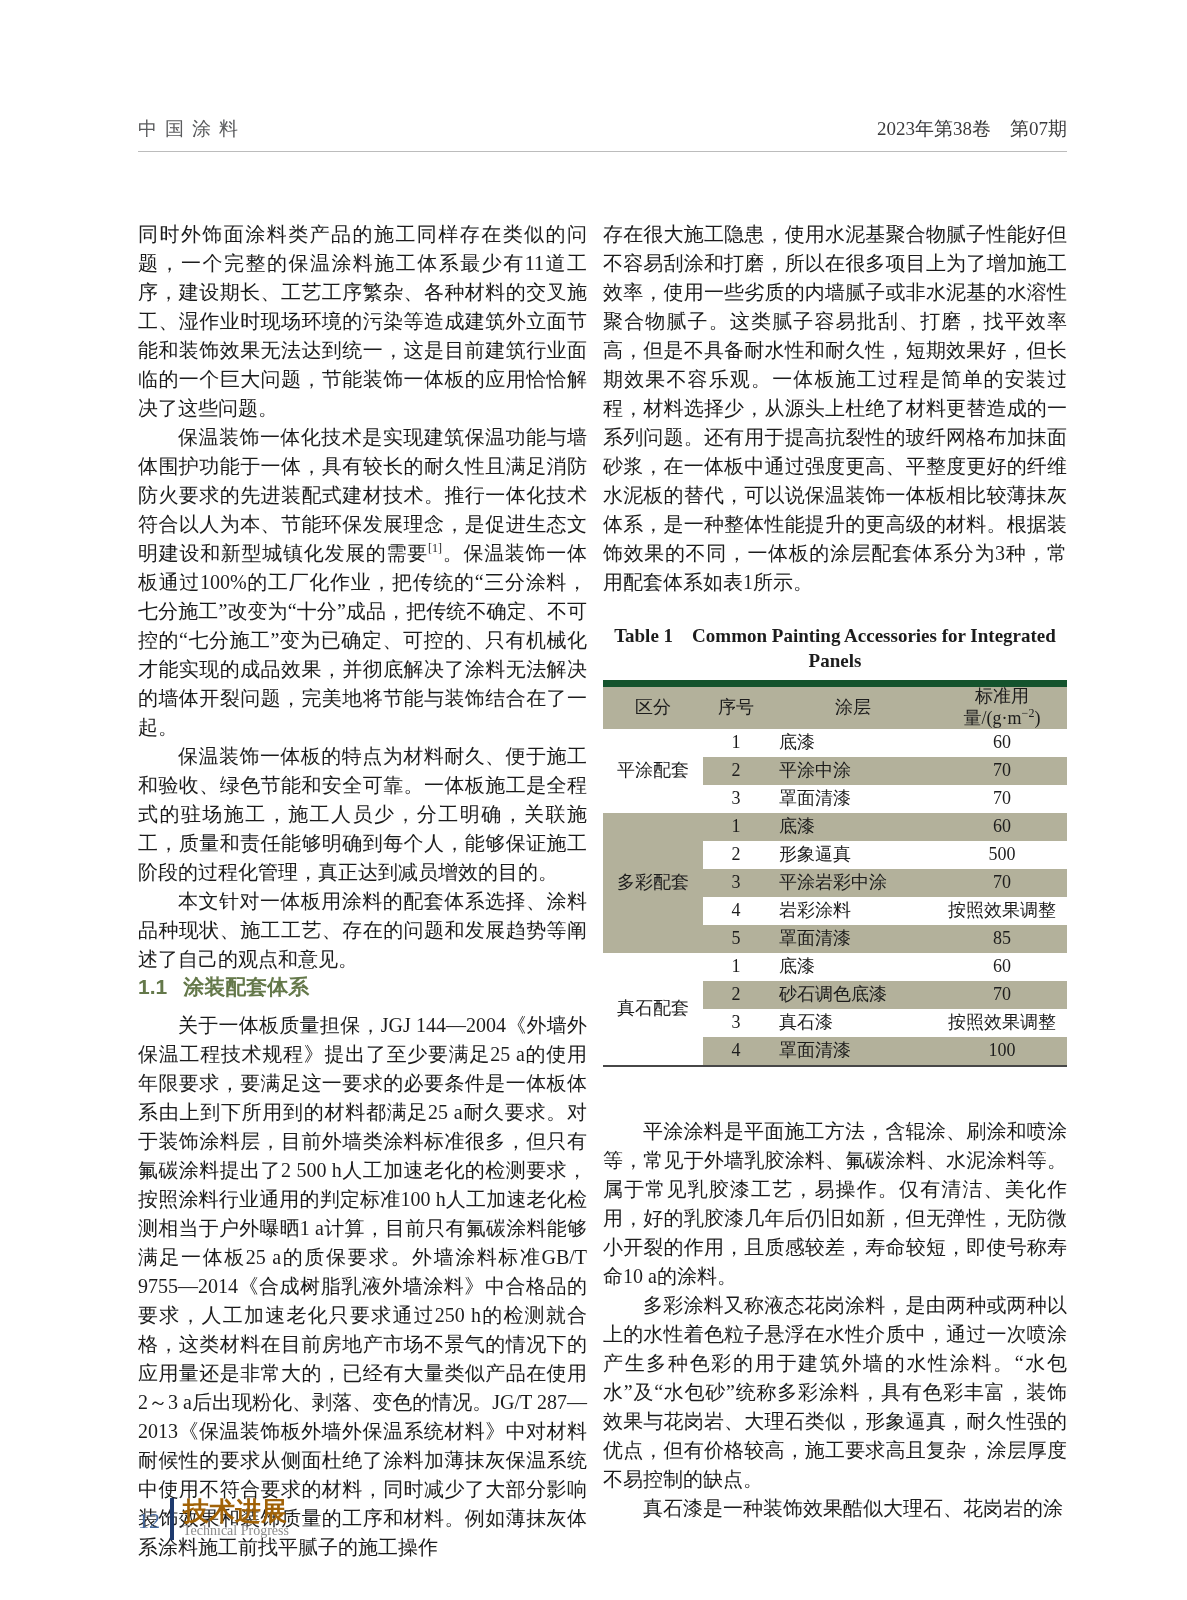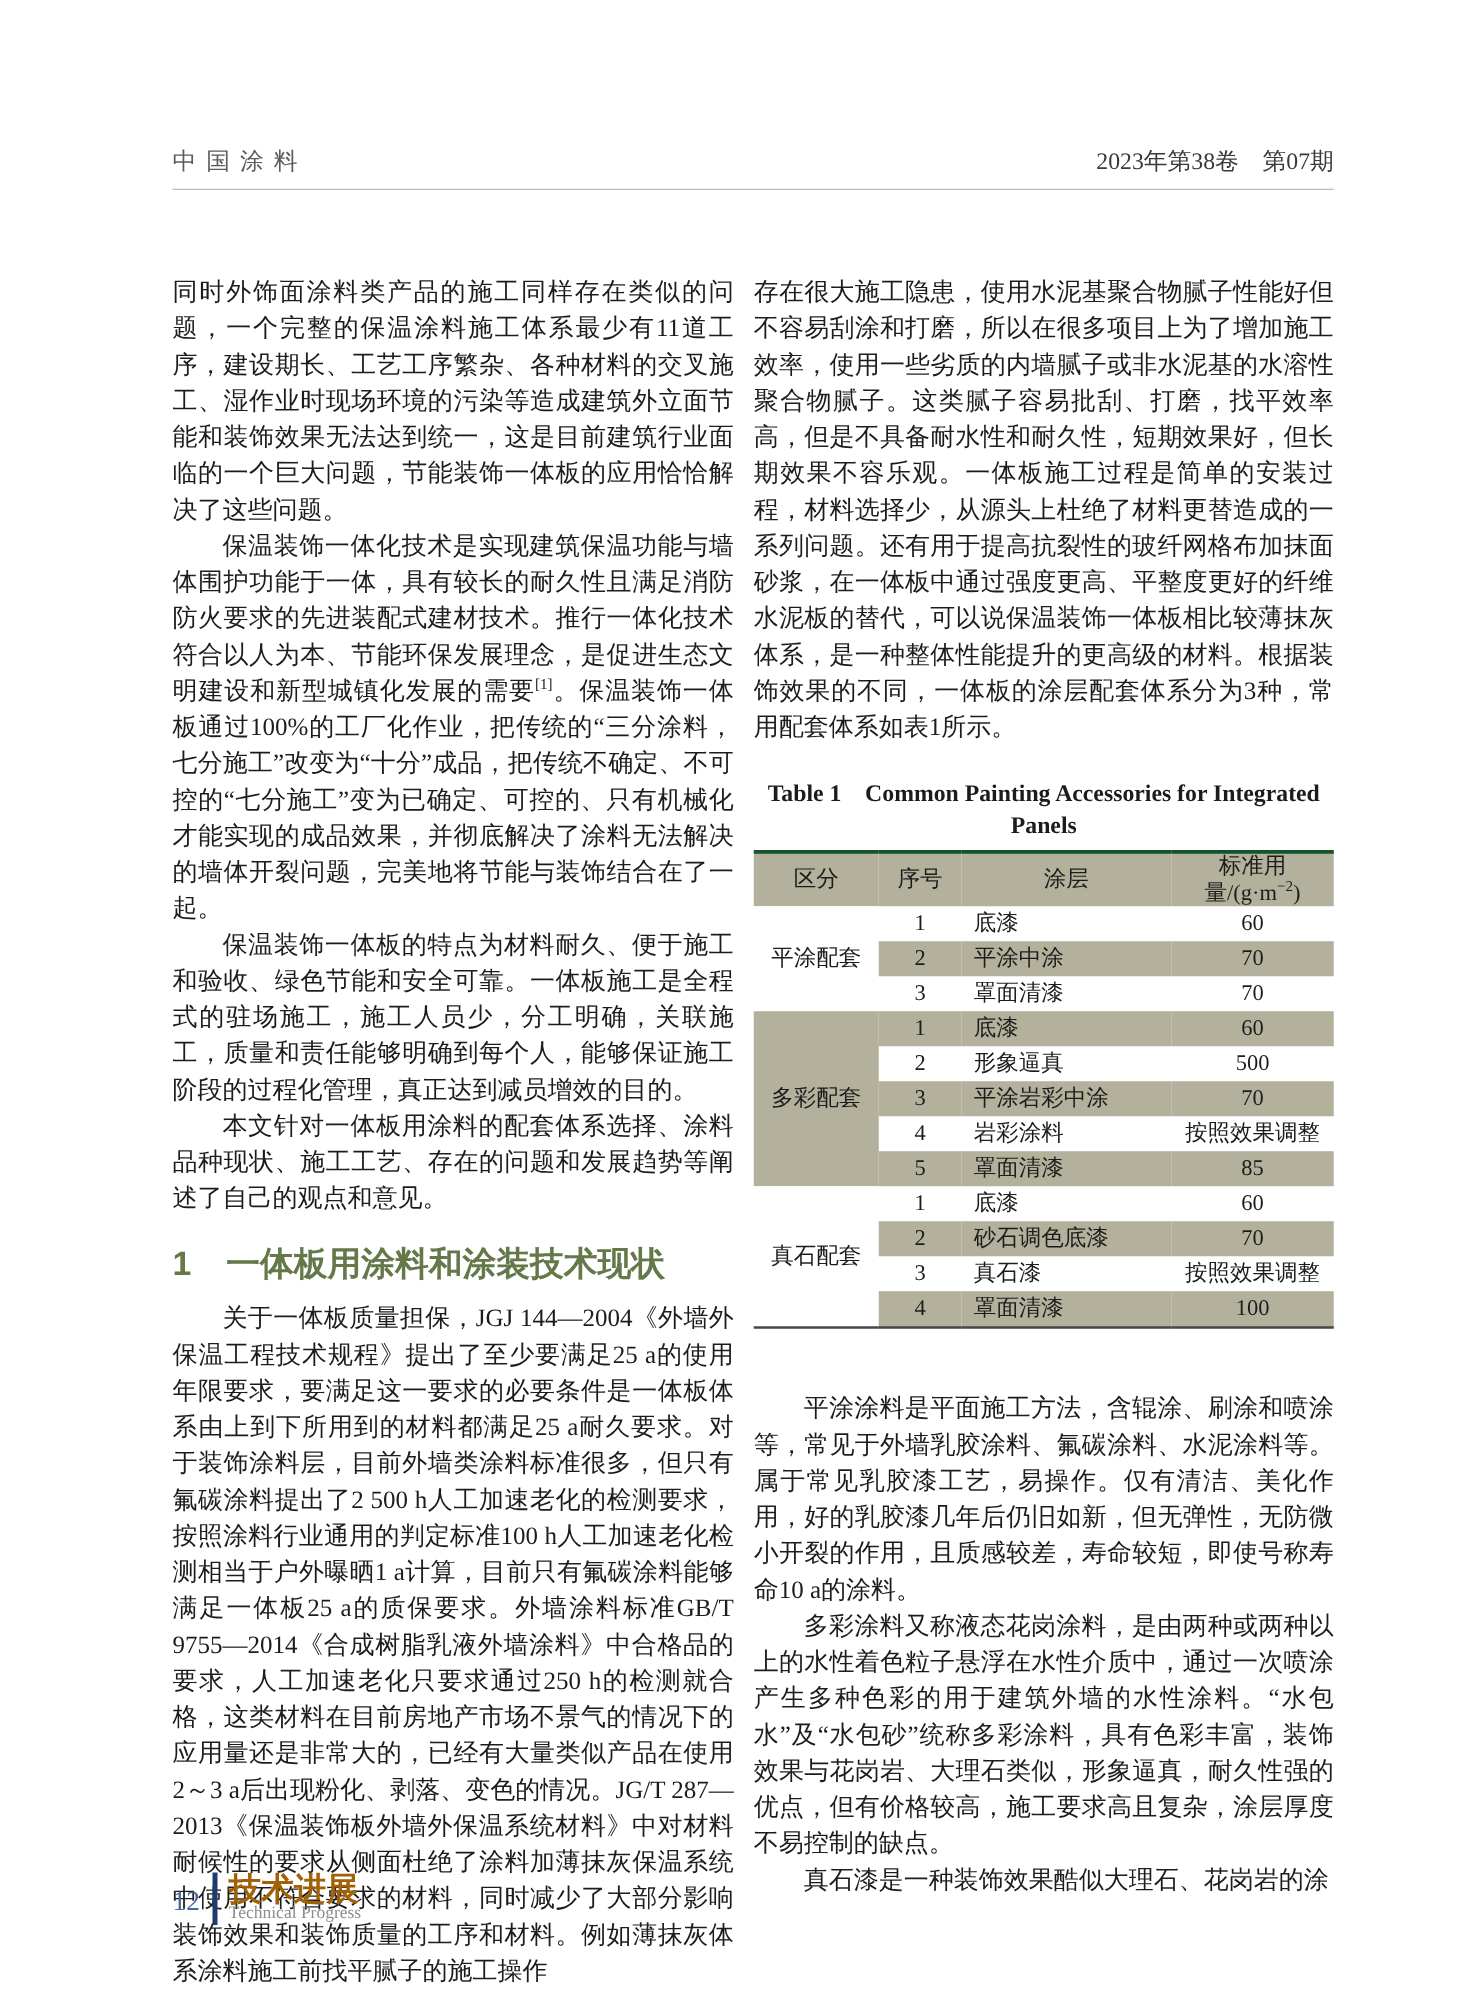--- a/index.html
+++ b/index.html
@@ -34,21 +34,21 @@
     font-family:"Liberation Sans", sans-serif;font-weight:bold;
     color:#64784a;font-size:21px;line-height:26px;margin:0 0 11px 0;
   }
   .sec-h2 .num{margin-right:16px;}
   
   .tablewrap{margin-top:26px;margin-bottom:50px;}
   .tbl-title-zh{text-align:center;font-weight:bold;font-size:20px;line-height:26px;}
   .tbl-title-en{text-align:center;font-weight:bold;font-size:19px;line-height:25px;}
   table.t1{
     width:100%;border-collapse:collapse;margin-top:7px;
-    border-top:3px solid #14532d;border-bottom:2px solid #474747;
+    border-top:7px solid #14532d;border-bottom:2px solid #474747;
     font-size:18px;
   }
   table.t1 th,table.t1 td{
     font-weight:normal;height:28px;padding:0;text-align:center;line-height:1.1;
   }
   table.t1 thead th{background:#b3b19b;}
   table.t1 .c-group{width:100px;}
   table.t1 .c-no{width:66px;}
   table.t1 .c-coat{width:168px;}
   table.t1 td.coat{text-align:left;padding-left:10px;}
@@ -74,22 +74,22 @@
   </div>
 
   <div class="columns">
 
     <div class="col col-left">
       <p>同时外饰面涂料类产品的施工同样存在类似的问题，一个完整的保温涂料施工体系最少有11道工序，建设期长、工艺工序繁杂、各种材料的交叉施工、湿作业时现场环境的污染等造成建筑外立面节能和装饰效果无法达到统一，这是目前建筑行业面临的一个巨大问题，节能装饰一体板的应用恰恰解决了这些问题。</p>
       <p class="ind"><span>保温装饰一体化技术是实现建筑保温功能与墙体围护功能于一体，具有较长的耐久性且满足消防防火要求的先进装配式建材技术。推行一体化技术符合以人为本、节能环保发展理念，是促进生态文明建设和新型城镇化发展的需要</span><sup class="ref">[1]</sup><span>。保温装饰一体板通过100%的工厂化作业，把传统的“三分涂料，七分施工”改变为“十分”成品，把传统不确定、不可控的“七分施工”变为已确定、可控的、只有机械化才能实现的成品效果，并彻底解决了涂料无法解决的墙体开裂问题，完美地将节能与装饰结合在了一起。</span></p>
       <p class="ind">保温装饰一体板的特点为材料耐久、便于施工和验收、绿色节能和安全可靠。一体板施工是全程式的驻场施工，施工人员少，分工明确，关联施工，质量和责任能够明确到每个人，能够保证施工阶段的过程化管理，真正达到减员增效的目的。</p>
       <p class="ind">本文针对一体板用涂料的配套体系选择、涂料品种现状、施工工艺、存在的问题和发展趋势等阐述了自己的观点和意见。</p>
 
-      <div class="sec-h1">
-        <span class="num">1</span><span>一体板用涂料和涂装技术现状</span>
+      <div class="sec-h2">
+        <span class="num">1.1</span><span>涂装配套体系</span>
       </div>
 
       <p class="ind">关于一体板质量担保，JGJ 144—2004《外墙外保温工程技术规程》提出了至少要满足25 a的使用年限要求，要满足这一要求的必要条件是一体板体系由上到下所用到的材料都满足25 a耐久要求。对于装饰涂料层，目前外墙类涂料标准很多，但只有氟碳涂料提出了2 500 h人工加速老化的检测要求，按照涂料行业通用的判定标准100 h人工加速老化检测相当于户外曝晒1 a计算，目前只有氟碳涂料能够满足一体板25 a的质保要求。外墙涂料标准GB/T 9755—2014《合成树脂乳液外墙涂料》中合格品的要求，人工加速老化只要求通过250 h的检测就合格，这类材料在目前房地产市场不景气的情况下的应用量还是非常大的，已经有大量类似产品在使用2～3 a后出现粉化、剥落、变色的情况。JG/T 287—2013《保温装饰板外墙外保温系统材料》中对材料耐候性的要求从侧面杜绝了涂料加薄抹灰保温系统中使用不符合要求的材料，同时减少了大部分影响装饰效果和装饰质量的工序和材料。例如薄抹灰体系涂料施工前找平腻子的施工操作</p>
     </div>
 
     <div class="col col-right">
       <p>存在很大施工隐患，使用水泥基聚合物腻子性能好但不容易刮涂和打磨，所以在很多项目上为了增加施工效率，使用一些劣质的内墙腻子或非水泥基的水溶性聚合物腻子。这类腻子容易批刮、打磨，找平效率高，但是不具备耐水性和耐久性，短期效果好，但长期效果不容乐观。一体板施工过程是简单的安装过程，材料选择少，从源头上杜绝了材料更替造成的一系列问题。还有用于提高抗裂性的玻纤网格布加抹面砂浆，在一体板中通过强度更高、平整度更好的纤维水泥板的替代，可以说保温装饰一体板相比较薄抹灰体系，是一种整体性能提升的更高级的材料。根据装饰效果的不同，一体板的涂层配套体系分为3种，常用配套体系如表1所示。</p>
 
       <div class="tablewrap">
         <div class="tbl-title-en">Table 1　Common Painting Accessories for Integrated</div>

